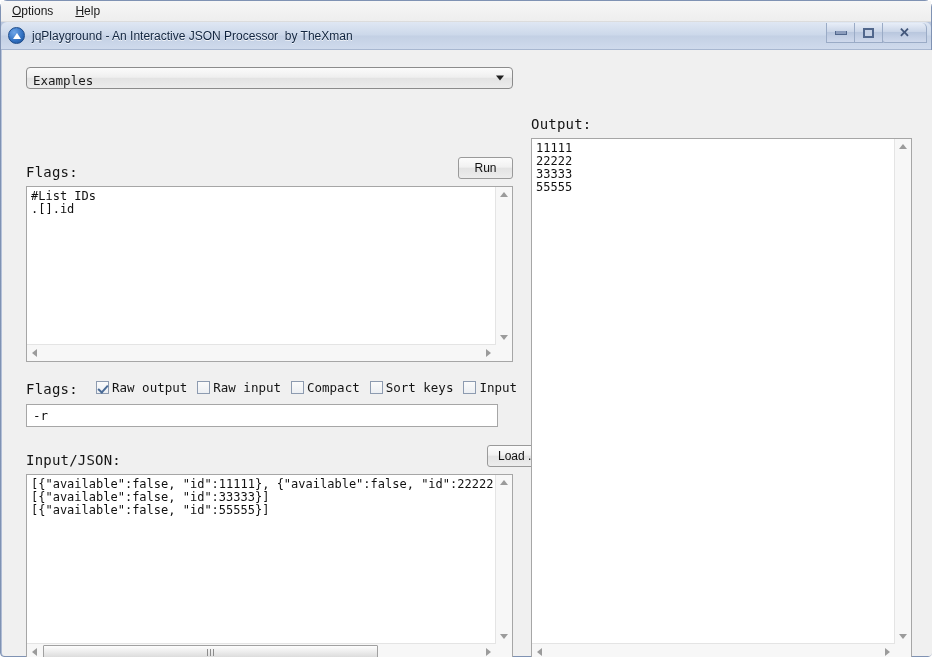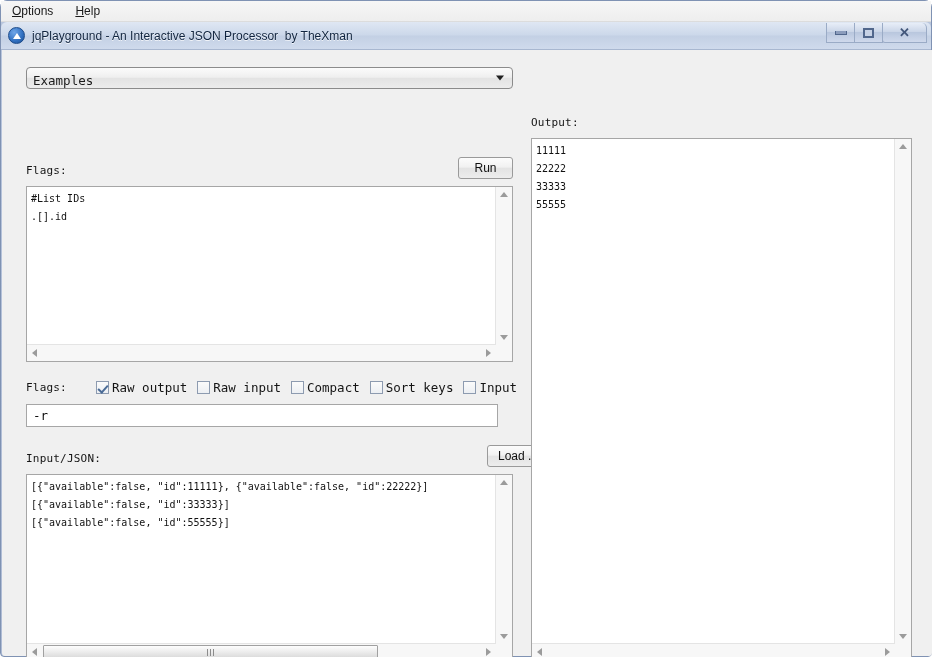--- a/index.html
+++ b/index.html
@@ -153,21 +153,21 @@
     right: 8px; top: 50%;
     transform: translateY(-50%);
     width: 0; height: 0;
     border-left: 4px solid transparent;
     border-right: 4px solid transparent;
     border-top: 5px solid #202020;
   }
 
   .section-label {
     position: absolute;
-    font-size: 11px;
+    font-size: 14px;
     color: #141414;
     letter-spacing: 0.2px;
     text-align: right;
   }
   #filter-label { left: 24px; top: 114px; }
   #flags-label  { left: 24px; top: 331px; }
   #input-label  { left: 24px; top: 402px; }
   #output-label { left: 529px; top: 66px; }
 
   .btn {
@@ -189,22 +189,22 @@
     position: absolute;
     box-sizing: border-box;
     background: #ffffff;
     border: 1px solid #a6a6a6;
     overflow: hidden;
   }
   .tb-content {
     position: absolute;
     left: 4px; top: 3px;
     right: 18px; bottom: 18px;
-    font-size: 10px;
-    line-height: 18px;
+    font-size: 12px;
+    line-height: 13px;
     color: #111111;
     white-space: pre;
     overflow: hidden;
   }
   #filter-box { left: 24px; top: 136px; width: 487px; height: 176px; }
   #input-box  { left: 24px; top: 424px; width: 487px; height: 187px; }
   #output-box { left: 529px; top: 88px; width: 381px; height: 523px; }
   #output-box .tb-content { color: #111111; }
 
   

